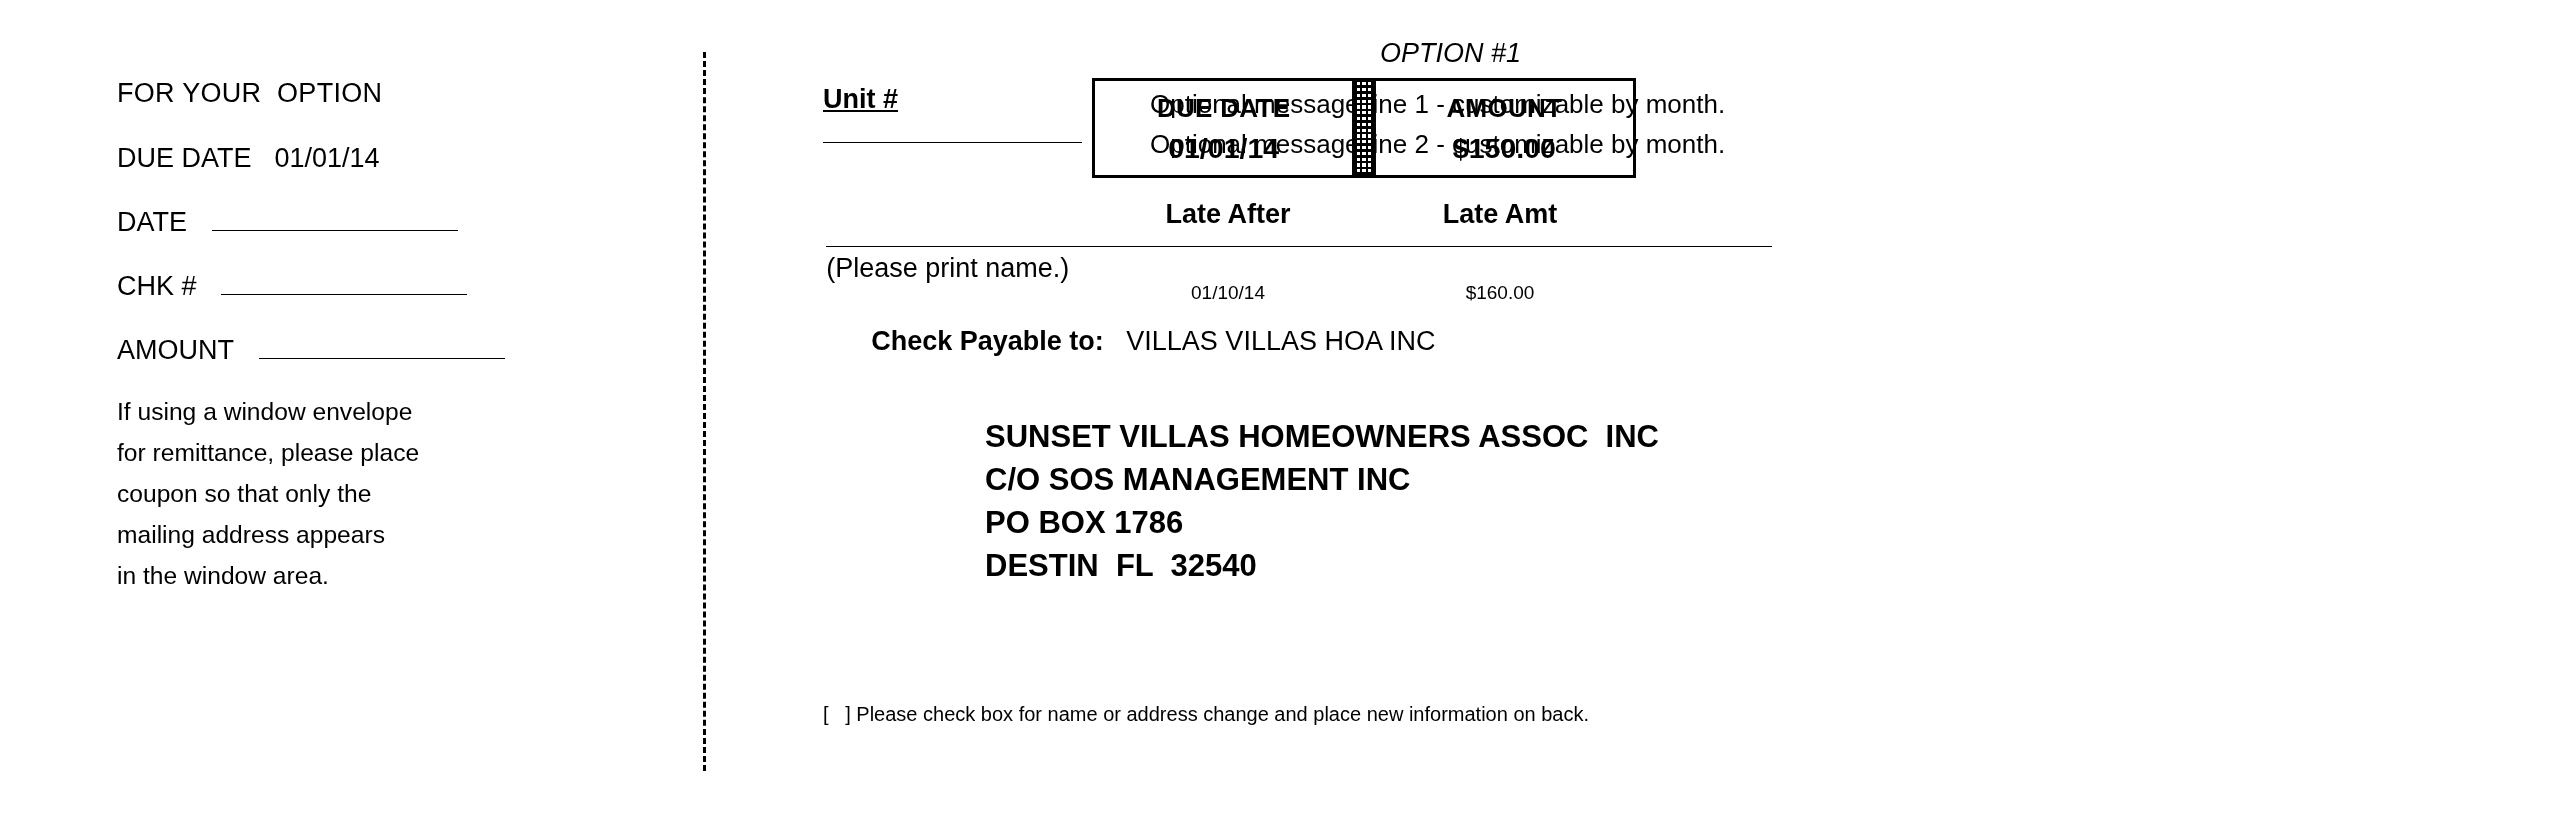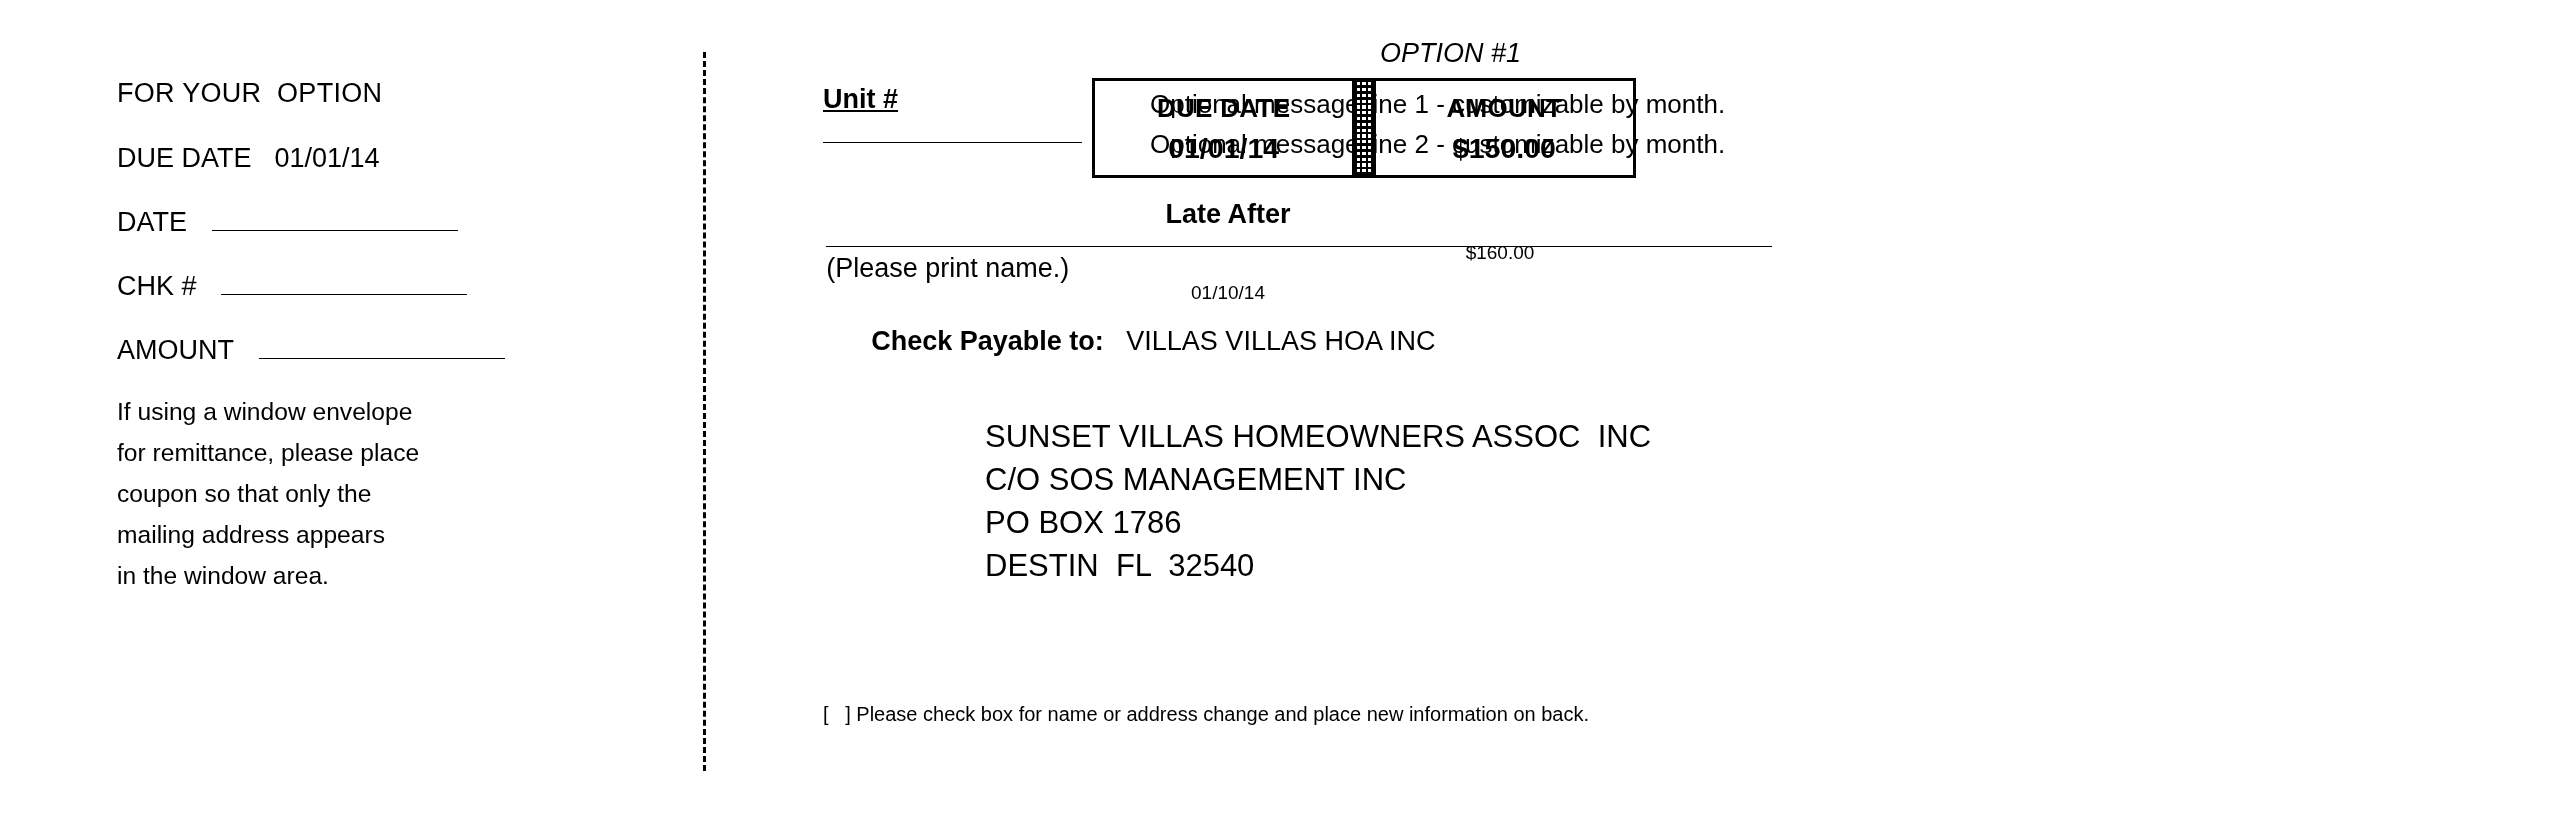--- a/index.html
+++ b/index.html
@@ -216,21 +216,21 @@
     font-size: 27px;
     white-space: pre;
   }
   .payable-row .bold { font-weight: bold; }
 
   .address-block {
     position: absolute;
     left: 985px;
     top: 415px;
     font-size: 31px;
-    font-weight: normal;
+    font-weight: bold;
     line-height: 43px;
   }
   .address-block div { white-space: pre; }
 
   .checkbox-line {
     position: absolute;
     left: 820px;
     top: 703px;
     font-size: 20px;
     white-space: pre;
@@ -312,20 +312,21 @@
         <div class="val">$150.00</div>
       </div>
     </div>
 
     <div class="late-block">
       <div class="late-col">
         <div class="hdr">Late After</div>
         <div class="val">01/10/14</div>
       </div>
       <div class="late-col">
+        <div class="hdr">Late Amt</div>
         <div class="val">$160.00</div>
       </div>
     </div>
 
     <div class="name-line"></div>
     <div class="print-name">(Please print name.)</div>
 
     <div class="payable-row">
       <span class="bold">Check Payable to:</span><span>   </span><span>VILLAS VILLAS HOA INC</span>
     </div>

